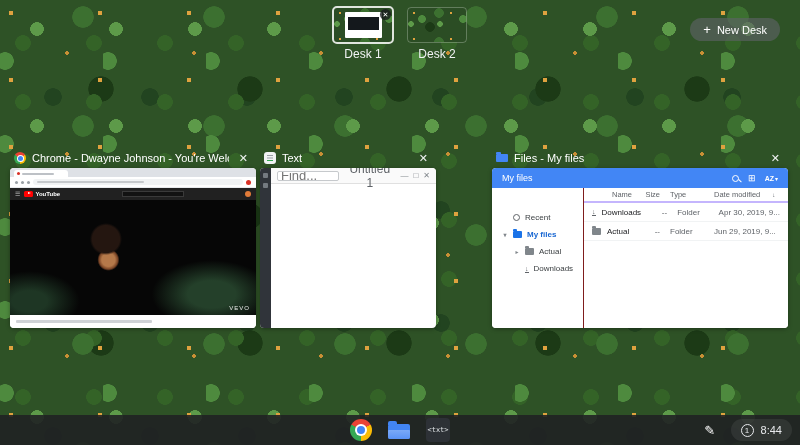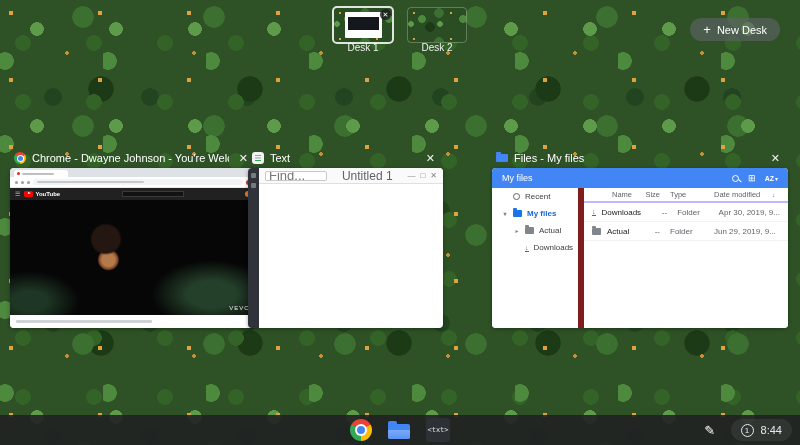--- a/index.html
+++ b/index.html
@@ -29,31 +29,31 @@
   
   .desk-bar{position:absolute;top:8px;left:0;right:0;display:flex;justify-content:center;gap:16px}
   .desk{display:flex;flex-direction:column;align-items:center;cursor:pointer}
   .desk-thumb{width:58px;height:34px;border-radius:3px;position:relative;overflow:hidden}
   .desk-thumb.active{outline:2px solid rgba(255,255,255,.85)}
   .desk-thumb.plain{outline:1px solid rgba(255,255,255,.25)}
   .mini-win{position:absolute;left:11px;top:4px;width:37px;height:26px;background:#fff;border-radius:1px}
   .mini-video{margin:5px 3px 0;height:13px;background:#14181c}
   .desk-close{position:absolute;top:1px;right:1px;width:11px;height:11px;border-radius:50%;
     background:rgba(25,28,30,.8);color:#fff;font-size:7px;line-height:11px;text-align:center;cursor:pointer}
-  .desk-label{font-size:10px;color:#f1f3f4}
+  .desk-label{margin-top:5px;font-size:12px;color:#f1f3f4}
 
   .new-desk{position:absolute;top:18px;right:20px;height:23px;padding:0 13px;border:none;border-radius:12px;
     background:rgba(95,99,104,.62);color:#fff;font-size:11px;display:flex;align-items:center;gap:6px;cursor:pointer;
     font-family:"Liberation Sans",sans-serif}
   .new-desk .plus{font-size:13px;line-height:1}
 
   
   .card{position:absolute;top:148px;cursor:pointer}
   .card-chrome{left:10px;width:246px}
-  .card-text{left:248px;width:195px}
+  .card-text{left:260px;width:176px}
   .card-files{left:492px;width:296px}
   .card-header{height:20px;display:flex;align-items:center;gap:6px;padding:0 4px;color:#fff;font-size:11px}
   .card-title{flex:1;white-space:nowrap;overflow:hidden}
   .card-close{color:#f1f3f4;font-size:11px;padding:0 4px;cursor:pointer}
   .thumb{height:160px;background:#fff;border-radius:4px;overflow:hidden;position:relative;box-shadow:0 1px 4px rgba(0,0,0,.35)}
 
   
   .chrome-thumb{display:flex;flex-direction:column}
   .tabstrip{height:9px;background:#dee1e6;display:flex;align-items:flex-end;padding-left:4px;flex:none}
   .tab{width:54px;height:7px;background:#fff;border-radius:3px 3px 0 0;display:flex;align-items:center;gap:2px;padding-left:3px}
@@ -95,21 +95,21 @@
   .files-thumb{display:flex;flex-direction:column}
   .files-appbar{height:20px;background:#4286f5;display:flex;align-items:center;gap:9px;padding:0 10px;flex:none}
   .files-appbar-title{color:#fff;font-size:9px;flex:1}
   .icon-search{width:7px;height:7px;border:1.2px solid #fff;border-radius:50%;position:relative}
   .icon-search::after{content:"";position:absolute;width:3.5px;height:1.2px;background:#fff;transform:rotate(45deg);right:-3px;bottom:-1px}
   .icon-grid{color:#fff;font-size:9px;line-height:1}
   .sort-group{display:flex;align-items:center;gap:1px;color:#fff}
   .sort-label{font-size:7px;font-weight:bold}
   .sort-caret{font-size:6px}
   .files-body{flex:1;display:flex;background:#fff;overflow:hidden}
-  .files-sidebar{width:92px;border-right:6px solid #7f1d1d;padding-top:0;flex:none}
+  .files-sidebar{width:92px;border-right:1px solid #7f1d1d;padding-top:21px;flex:none}
   .side-item{height:17px;display:flex;align-items:center;gap:5px;padding-left:10px;font-size:8px;color:#3c4043;white-space:nowrap}
   .side-item.sub{padding-left:22px}
   .side-item.selected{color:#1967d2;font-weight:bold}
   .caret{font-size:6px;color:#80868b;width:6px;text-align:center}
   .icon-clock{width:7px;height:7px;border:1px solid #5f6368;border-radius:50%;flex:none}
   .icon-folder{width:9px;height:7px;background:#80868b;border-radius:1px;position:relative;flex:none}
   .icon-folder::before{content:"";position:absolute;top:-2px;left:0;width:4px;height:2px;background:inherit;border-radius:1px 1px 0 0}
   .icon-folder.blue{background:#1a73e8}
   .icon-download{font-size:7px;line-height:7px;color:#5f6368;border-bottom:1px solid #5f6368;flex:none}
   .files-main{flex:1;display:flex;flex-direction:column;overflow:hidden}

